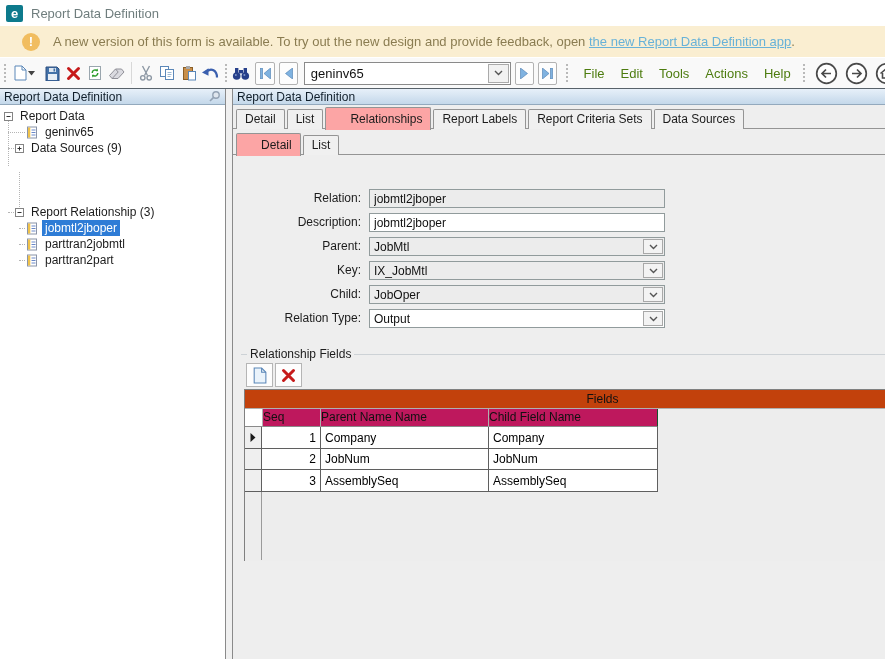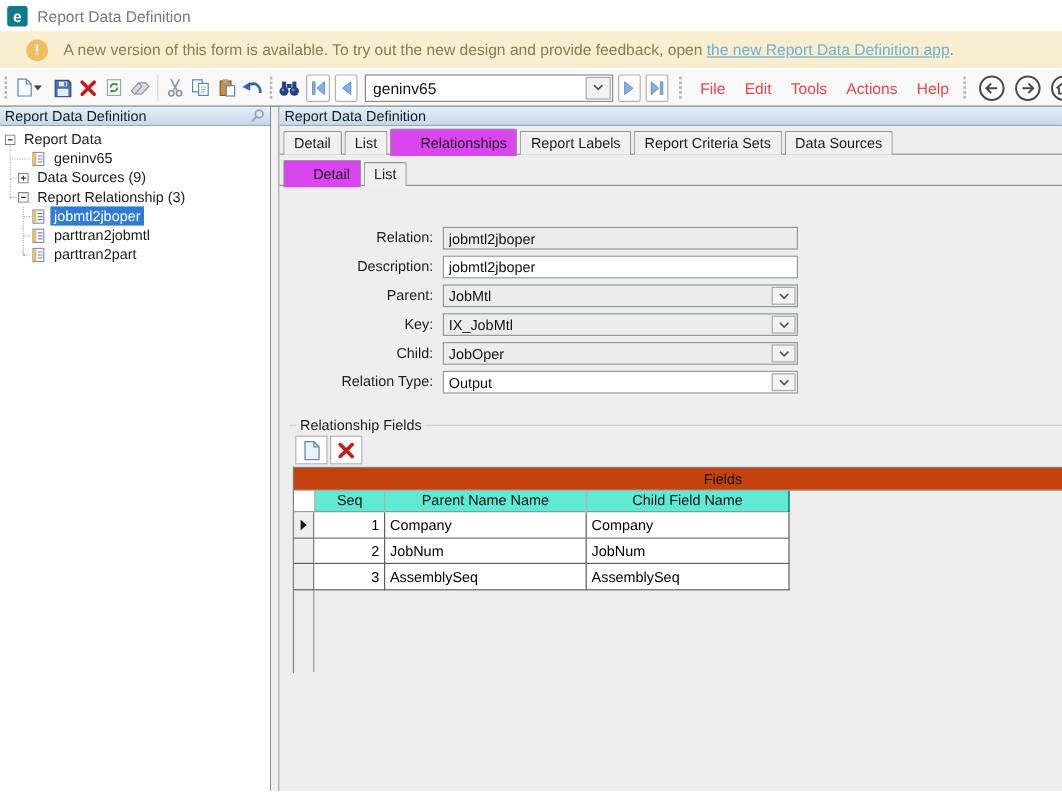--- a/index.html
+++ b/index.html
@@ -29,21 +29,21 @@
   .tsep { width:1px; height:22px; background:#d8d8d8; margin:0 4px; }
   .navbtn { width:23px; height:23px; border:1px solid #b2b2b2; background:#fdfdfd; border-radius:2px;
             display:flex; align-items:center; justify-content:center; margin-left:4px; cursor:pointer; }
   .rec-combo { width:213px; height:23px; border:1px solid #8a8a8a; background:#fff; display:flex;
                align-items:center; margin-left:6px; }
   .rec-combo .rc-val { flex:1; padding-left:6px; font-size:13px; color:#111; border:none; background:transparent;
                        font-family:"Liberation Sans", sans-serif; height:19px; }
   .rec-combo .rc-dd { width:21px; height:19px; margin:1px; border:1px solid #aaa; background:#f2f2f2;
                       display:flex; align-items:center; justify-content:center; }
   .menubar { display:flex; margin-left:4px; }
-  .menu-item { padding:4px 8px; font-size:13px; color:#ef4444; cursor:pointer; }
+  .menu-item { padding:4px 8px; font-size:13px; color:#4d7c0f; cursor:pointer; }
   .circlebtn { width:23px; height:23px; border-radius:50%; display:flex; align-items:center; justify-content:center;
                margin-left:7px; cursor:pointer; }
   .flex-spacer { flex:1; }
 
   
   .body { display:flex; height:570px; }
   .panel-header { height:16px; background:linear-gradient(#e7f0f9,#c4d8ea); border-bottom:1px solid #93a9bd;
                   display:flex; align-items:center; padding:0 4px; color:#101e2a; font-size:12px; }
   .panel-header .ph-label { flex:1; white-space:nowrap; overflow:hidden; }
 
@@ -60,21 +60,21 @@
 
   
   .main-panel { flex:1; background:#eeeeee; display:flex; flex-direction:column; min-width:0; }
   .tabrow { position:relative; display:flex; align-items:flex-end; padding-left:3px; }
   .tabrow.r1 { margin-top:3px; height:21px; }
   .tabrow.r2 { margin-top:5px; height:21px; }
   .tabrow::after { content:""; position:absolute; left:0; right:0; bottom:0; border-bottom:1px solid #949494; }
   .tab { position:relative; z-index:1; border:1px solid #949494; border-bottom:none; background:#f0f0f0;
          padding:2px 8px 3px; margin-right:2px; font-size:12px; color:#1c1c1c; border-radius:2px 2px 0 0;
          cursor:pointer; white-space:nowrap;text-align:right; }
-  .tab.active { background:#d946ef; z-index:3; padding-top:4px; padding-bottom:4px; margin-bottom:-1px;padding-left:24px; }
+  .tab.active { background:#fca5a5; z-index:3; padding-top:4px; padding-bottom:4px; margin-bottom:-1px;padding-left:24px; }
 
   .content { position:relative; flex:1; background:#eeeeee; overflow:hidden; }
 
   
   .frow { position:absolute; left:0; height:19px; }
   .flabel { position:absolute; left:0; width:128px; text-align:right; line-height:19px; color:#1c1c1c; }
   .fld { position:absolute; left:136px; width:296px; height:19px; border:1px solid #919b9c; background:#ececec;
          display:flex; align-items:center; }
   .fld.white { background:#fff; }
   .fld input { flex:1; border:none; background:transparent; padding-left:4px; font-size:12px; color:#111;
@@ -90,21 +90,21 @@
   .mbtn { width:27px; height:24px; border:1px solid #b5b5b5; background:#fdfdfd; display:flex;
           align-items:center; justify-content:center; cursor:pointer; margin-right:2px; }
 
   .grid { position:absolute; top:234px; left:11px; right:0; height:172px; border-top:1px solid #808080;
           border-left:1px solid #808080; background:#ededed; }
   .g-band { height:19px; background:#c2410c; border-bottom:1px solid #b0b0b0; display:flex; align-items:center; }
   .g-band .g-band-pad { width:75px; }
   .g-band .g-band-label { flex:1; text-align:center; color:#111; }
   .g-headrow { height:18px; display:flex; }
   .g-headrow .hsel { width:17px; background:#fff; border-bottom:1px solid #8a8a8a; }
-  .g-h { background:#5eead4; border-bottom:1px solid #8a8a8a; border-left:1px solid #b0b0b0; text-align:center;
+  .g-h { background:#be185d; border-bottom:1px solid #8a8a8a; border-left:1px solid #b0b0b0; 
          line-height:17px; color:#111; cursor:pointer; }
   .g-h.c-seq { width:58px; }
   .g-h.c-parent { width:168px; }
   .g-h.c-child { width:170px; border-right:1px solid #14532d; }
   .g-row { display:flex; cursor:pointer; }
   .g-row .sel { width:17px; background:#efefef; border-bottom:1px solid #5f5f5f; border-right:1px solid #5f5f5f;
                 display:flex; align-items:center; justify-content:center; }
   .g-c { background:#fff; border-bottom:1px solid #5f5f5f; padding:0 4px; display:flex; align-items:center; color:#000; }
   .g-c.c-seq { width:58px; justify-content:flex-end; }
   .g-c.c-parent { width:168px; border-left:1px solid #5f5f5f; }
@@ -316,21 +316,21 @@
 
         <div class="trow" style="padding-left:15px;">
           <i class="stub" style="left:8px; width:6px;"></i>
           <svg width="9" height="9">
               <rect x="0.5" y="0.5" width="8" height="8" fill="#fff" stroke="#848484"></rect>
               <path d="M2.5 4.5h4M4.5 2.5v4" stroke="#333"></path>
             </svg>
           <span class="tlabel">Data Sources (9)</span>
         </div>
 
-        <div class="trow" style="padding-left:15px;">
+        <div class="trow" style="padding-left:15px;margin-top:48px;">
           <i class="stub" style="left:8px; width:6px;"></i>
           <svg width="9" height="9">
               <rect x="0.5" y="0.5" width="8" height="8" fill="#fff" stroke="#848484"></rect>
               <path d="M2.5 4.5h4" stroke="#333"></path>
             </svg>
           <span class="tlabel">Report Relationship (3)</span>
         </div>
 
         <div class="trow sel" style="padding-left:26px;">
           <i class="stub" style="left:19px; width:6px;"></i>

